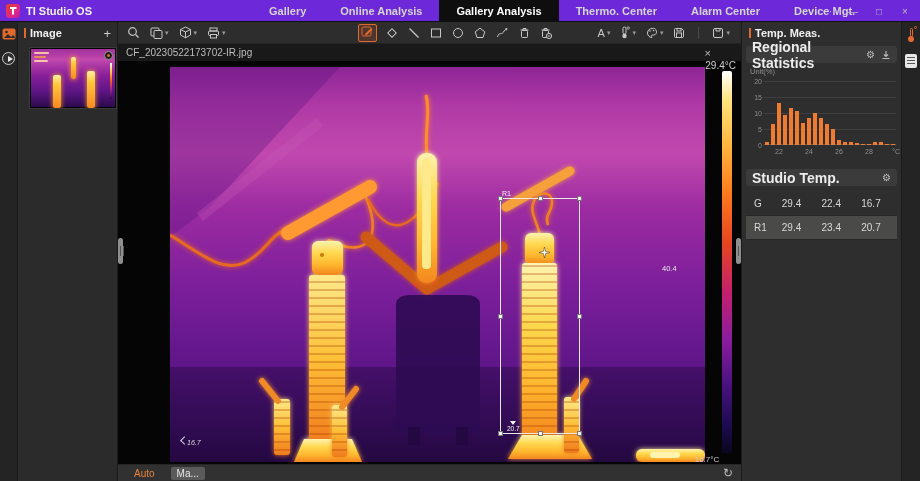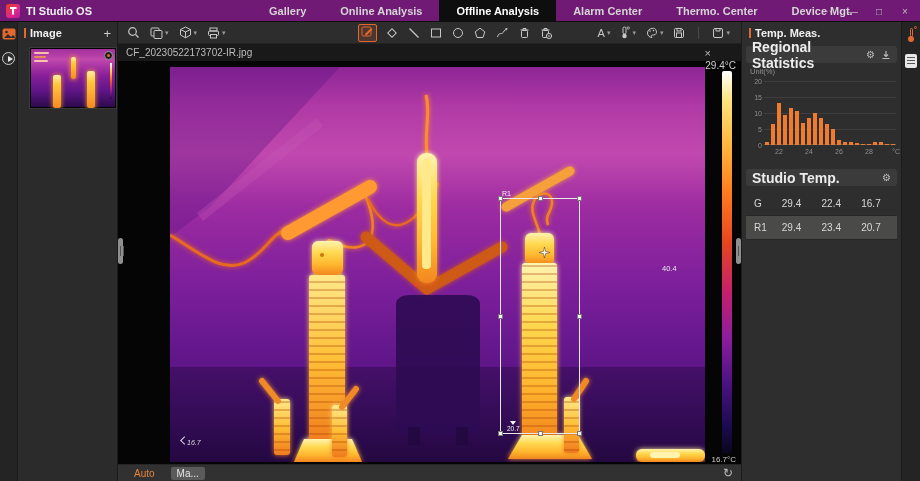--- a/index.html
+++ b/index.html
@@ -1,20 +1,20 @@
 <!DOCTYPE html>
 <html><head>
 <meta charset="utf-8">
 <style>
   * { margin:0; padding:0; box-sizing:border-box; }
   html,body { width:920px; height:481px; overflow:hidden; background:#1c1c1c;
     font-family:"Liberation Sans", sans-serif; -webkit-font-smoothing:antialiased; }
 
   
-  #titlebar { position:absolute; left:0; top:0; width:920px; height:22px; background:#701a75;
+  #titlebar { position:absolute; left:0; top:0; width:920px; height:22px; background:#6d28d9;
     display:flex; align-items:center; border-bottom:1px solid #101010; }
   #app-logo { width:14px; height:14px; margin:0 6px 0 6px; border-radius:3px;
     background:linear-gradient(135deg,#e8421f 0%,#e0258c 60%,#b01fa0 100%);
     position:relative; }
   #app-logo::after { content:""; position:absolute; left:3.5px; top:3px; width:7px; height:8px;
     background:#fff; clip-path:polygon(0 0,100% 0,100% 30%,65% 30%,65% 100%,35% 100%,35% 30%,0 30%); }
   #app-title { color:#f0f0f0; font-size:11px; font-weight:bold; }
   #nav-tabs { position:absolute; left:252px; top:0; height:22px; display:flex; align-items:stretch; }
   .nav-tab { display:flex; align-items:center; padding:0 17px; font-size:11px; font-weight:bold;
     color:#d5d5d5; cursor:default; }
@@ -74,21 +74,21 @@
   #filename { color:#bdbdbd; font-size:10px; flex:1; }
   #image-close { color:#bdbdbd; font-size:11px; margin-right:30px; }
 
   #photo { position:absolute; left:52px; top:23px; width:535px; height:395px; }
 
   
   #scale-max { position:absolute; left:560px; top:16px; width:58px; text-align:right; color:#cfcfcf; font-size:10px; }
   #color-scale { position:absolute; left:604px; top:27px; width:10px; height:382px; border-radius:2px;
     background:linear-gradient(180deg,#ffffff 0%,#ffe27a 8%,#ffb43c 20%,#ff7a1e 32%,#e6451f 45%,
       #c41f6e 58%,#8c1d9e 70%,#4a1280 82%,#1b0b4e 93%,#0a0620 100%); }
-  #scale-min { position:absolute; left:560px; top:411px; width:58px; text-align:right; color:#cfcfcf; font-size:8px; }
+  #scale-min { position:absolute; left:560px; top:411px; width:58px; text-align:center; color:#cfcfcf; font-size:8px; }
 
   
   #region-rect { position:absolute; left:382px; top:154px; width:80px; height:236px;
     border:1px solid #e9e9e9; }
   .handle { position:absolute; width:5px; height:5px; background:#f2f2f2; border:1px solid #777; }
   #region-label { position:absolute; left:1px; top:-9px; color:#f2f2f2; font-size:7px; }
   #cursor-marker { position:absolute; left:38px; top:48px; width:11px; height:11px; }
   #min-marker { position:absolute; left:6px; top:222px; color:#f5f5f5; font-size:6.5px; text-align:center; }
   #min-marker .tri { width:0; height:0; margin:0 auto; border-left:3px solid transparent;
     border-right:3px solid transparent; border-top:4px solid #f5f5f5; }
@@ -150,23 +150,23 @@
 </style>
 </head>
 <body>
 
 <div id="titlebar">
   <div id="app-logo"></div>
   <div id="app-title">TI Studio OS</div>
   <div id="nav-tabs">
       <div class="nav-tab">Gallery</div>
       <div class="nav-tab">Online Analysis</div>
-      <div class="nav-tab active">Offline Analysis</div>
+      <div class="nav-tab active">Gallery Analysis</div>
+      <div class="nav-tab">Thermo. Center</div>
       <div class="nav-tab">Alarm Center</div>
-      <div class="nav-tab">Thermo. Center</div>
       <div class="nav-tab">Device Mgt.</div>
     </div>
   <div id="win-controls">
     <div class="win-btn">···</div>
     <div class="win-btn">—</div>
     <div class="win-btn">□</div>
     <div class="win-btn">×</div>
   </div>
 </div>
 

